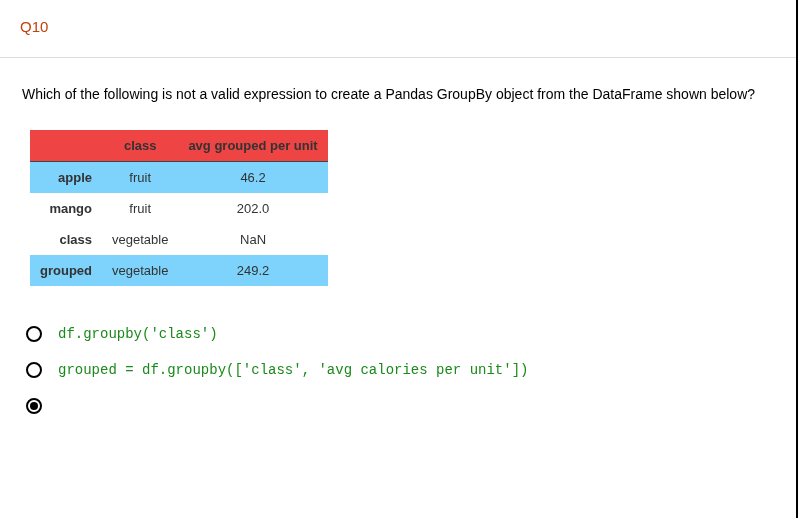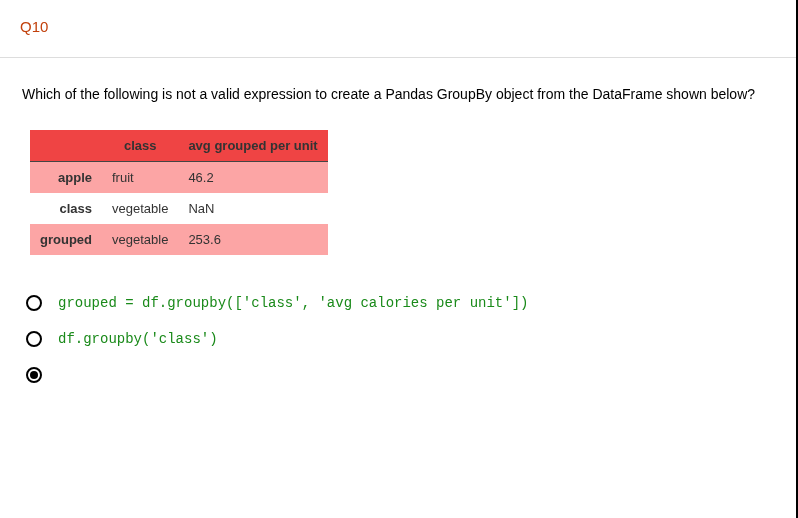--- a/index.html
+++ b/index.html
@@ -38,23 +38,23 @@
     font-weight: bold;
     padding: 8px 10px;
     border-bottom: 1px solid #444;
     background: #ef4444;
   }
   .data-table th.corner {
     border-bottom: 1px solid #444;
   }
   .data-table td {
     padding: 8px 10px;
-    text-align: left;
+    text-align: center;
   }
-  .data-table tr.stripe-a td { background: #fca5a5; }
+  .data-table tr.stripe-a td { background: #7dd3fc; }
   .data-table tr.stripe-b td { background: #fff; }
   .data-table .row-label {
     font-weight: bold;
     text-align: right;
   }
   .options {
     margin-top: 10px;
   }
   .option {
     display: flex;
@@ -107,42 +107,47 @@
           <th>avg grouped per unit</th>
         </tr>
       </thead>
       <tbody>
         <tr class="stripe-a">
           <td class="row-label">apple</td>
           <td>fruit</td>
           <td>46.2</td>
         </tr>
         <tr class="stripe-b">
+          <td class="row-label">mango</td>
+          <td>fruit</td>
+          <td>202.0</td>
+        </tr>
+        <tr class="stripe-b">
           <td class="row-label">class</td>
           <td>vegetable</td>
           <td>NaN</td>
         </tr>
         <tr class="stripe-a">
           <td class="row-label">grouped</td>
           <td>vegetable</td>
-          <td>253.6</td>
+          <td>249.2</td>
         </tr>
       </tbody>
     </table>
 
     <div class="options">
 
       <div class="option">
         <span class="radio"></span>
-        <span class="code">grouped = df.groupby(['class', 'avg calories per unit'])</span>
+        <span class="code">df.groupby('class')</span>
       </div>
 
       <div class="option">
         <span class="radio"></span>
-        <span class="code">df.groupby('class')</span>
+        <span class="code">grouped = df.groupby(['class', 'avg calories per unit'])</span>
       </div>
 
 
       <div class="option">
         <span class="radio selected"></span>
       </div>
 
     </div>
 
   </div>

